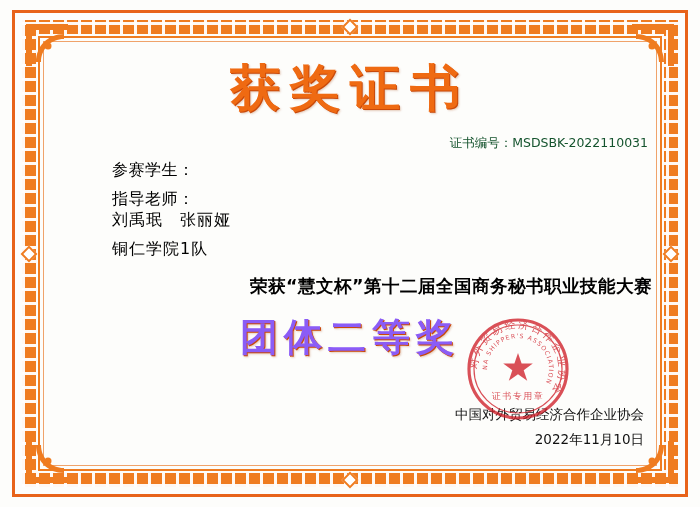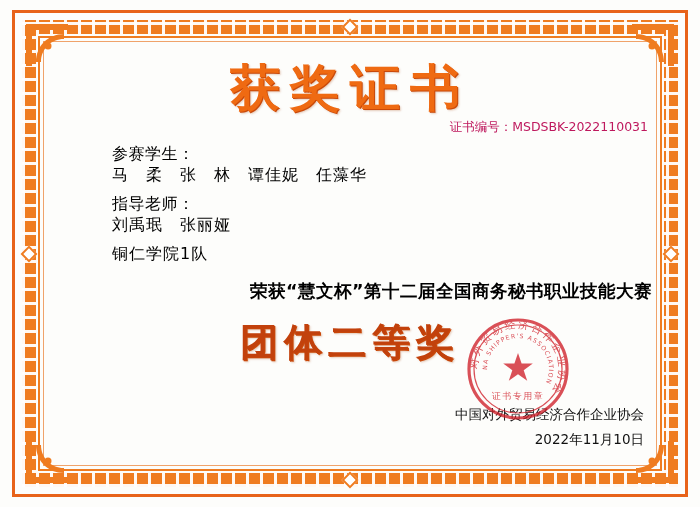--- a/index.html
+++ b/index.html
@@ -133,25 +133,25 @@
     font-family: "DejaVu Serif", "Liberation Serif", serif;
     font-size: 50px;
     font-weight: bold;
     letter-spacing: 10px;
     color: #ef6a12;
     text-shadow: 1px 1px 0 #c9490a, 2px 2px 2px rgba(160,60,0,0.25);
     line-height: 1.1;
   }
 
   .cert-no {
-    margin-top: 4px;
+    margin-top: 20px;
     text-align: right;
     padding-right: 4px;
     font-size: 12.5px;
-    color: #be185d;
+    color: #14532d;
     font-family: "DejaVu Sans", "Liberation Sans", sans-serif;
   }
 
   .fields {
     margin-top: 8px;
     padding-left: 64px;
   }
   .field-row {
     display: flex;
     align-items: baseline;
@@ -180,21 +180,21 @@
     font-family: "DejaVu Sans", "Liberation Sans", sans-serif;
   }
 
   .prize {
     margin-top: 14px;
     text-align: center;
     font-family: "DejaVu Serif", "Liberation Serif", serif;
     font-size: 38px;
     font-weight: bold;
     letter-spacing: 6px;
-    color: #c2410c;
+    color: #8b5cf6;
     text-shadow: 1px 1px 0 #c9490a, 2px 2px 2px rgba(160,60,0,0.25);
   }
 
   .signature {
     position: absolute;
     right: 8px;
     bottom: 8px;
     text-align: right;
     font-size: 13.5px;
     color: #111;
@@ -265,21 +265,20 @@
     <div class="cert-title">获奖证书</div>
 
     <div class="cert-no">
       <span>证书编号：</span><span>MSDSBK-2022110031</span>
     </div>
 
     <div class="fields">
 
       <div class="field-row">
         <span class="field-label">参赛学生：</span>
-        <span class="field-value">马　柔　张　林　谭佳妮　任藻华</span>
       </div>
 
       <div class="field-row">
         <span class="field-label">指导老师：</span>
         <span class="field-value">刘禹珉　张丽娅</span>
       </div>
 
       <div class="field-row">
         <span class="field-value">铜仁学院1队</span>
       </div>

